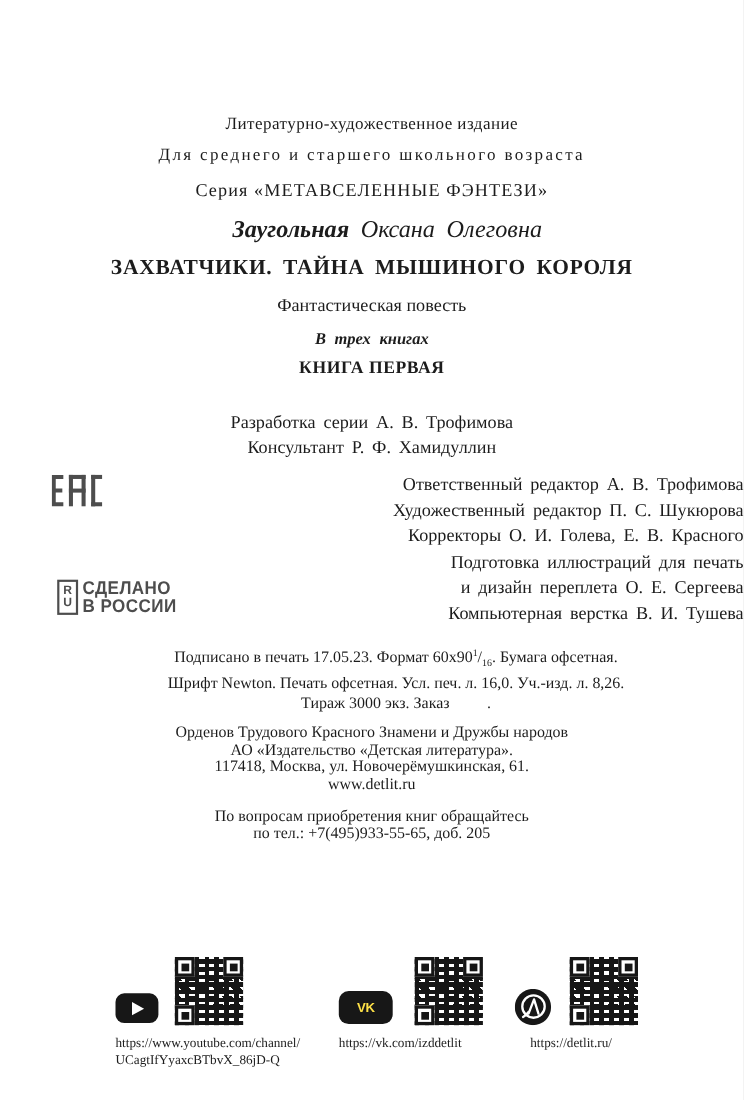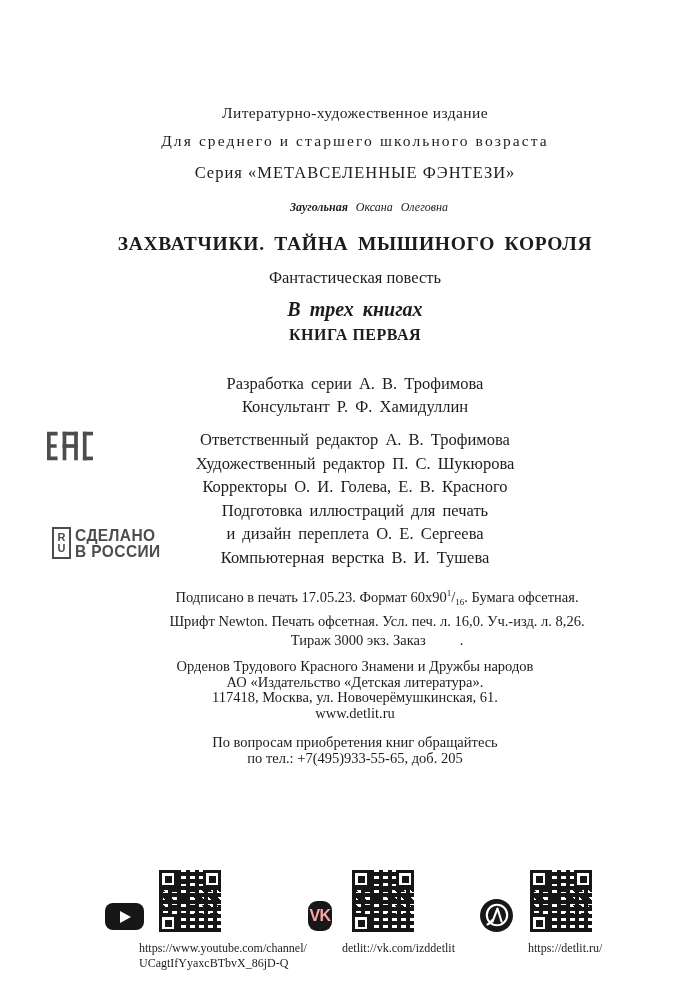--- a/index.html
+++ b/index.html
@@ -1,32 +1,32 @@
 <!DOCTYPE html>
 <html><head>
 <meta charset="utf-8">
 <style>
   html,body{margin:0;padding:0;background:#e8e8e8;}
   .page{
     position:relative;width:676px;height:1000px;margin:0 auto;background:#ffffff;
     font-family:"Liberation Serif", serif;color:#1c1c1c;overflow:hidden;
   }
   .col{position:absolute;left:0;right:0;top:103px;text-align:center;}
-  .ln{white-space:nowrap;margin-left:34px;}
+  .ln{white-space:nowrap;}
   .edition-type{font-size:15.5px;line-height:19px;letter-spacing:.4px;}
   .audience{font-size:15.5px;line-height:19px;letter-spacing:2.1px;margin-top:9px;}
   .series{font-size:16.5px;line-height:21px;letter-spacing:1px;margin-top:12px;}
-  .author{font-size:12px;line-height:23px;font-style:italic;word-spacing:5px;margin-top:13px;padding-left:28px;}
+  .author{font-size:22px;line-height:23px;font-style:italic;word-spacing:5px;margin-top:13px;padding-left:28px;}
   .author b{font-weight:bold;}
   .title{font-size:19.5px;line-height:25px;font-weight:bold;letter-spacing:.7px;word-spacing:4px;margin-top:12px;}
   .subtitle{font-size:16.5px;line-height:21px;margin-top:11px;text-align:center;}
-  .setline{font-size:20px;line-height:21px;font-weight:bold;font-style:italic;word-spacing:4px;margin-top:11px;}
+  .setline{font-size:15px;line-height:21px;font-weight:bold;font-style:italic;word-spacing:4px;margin-top:11px;}
   .bookline{font-size:16px;line-height:20px;font-weight:bold;letter-spacing:.5px;margin-top:5px;}
   .staff-top{margin-top:27px;}
-  .staff-main{margin-top:10px;}
+  .staff-main{margin-top:10px;text-align:right;}
   .credit{font-size:16.5px;line-height:23px;word-spacing:3px;}
   .credit .nm{}
   .staff-main .credit{line-height:23.5px;}
   .printinfo{margin-top:15px;font-size:14.5px;line-height:19px;padding-left:44px;}
   .printinfo sup{font-size:9px;vertical-align:6px;}
   .printinfo sub{font-size:9px;vertical-align:-3px;}
   .order-gap{display:inline-block;width:34px;}
   .publisher{margin-top:9px;font-size:14.5px;line-height:15.5px;}
   .contact{margin-top:13px;font-size:14.5px;line-height:16px;}
 
@@ -52,23 +52,23 @@
       repeating-linear-gradient(45deg,#ffffff 0 5px,transparent 5px 11px),
       repeating-linear-gradient(0deg,#161616 0 3px,#ffffff 3px 8px);}
   .qf{position:absolute;width:12px;height:12px;background:#ffffff;border:3px solid #161616;}
   .qf::after{content:"";position:absolute;inset:2.5px;background:#161616;}
   .qf.tl{top:0;left:0;} .qf.tr{top:0;right:0;} .qf.bl{bottom:0;left:0;}
   .social-url{font-size:12px;line-height:15px;margin-top:9px;text-align:left;}
   .yt-badge{width:39px;height:27px;background:#171717;border-radius:8px;display:flex;
     align-items:center;justify-content:center;margin-right:15px;margin-bottom:2px;}
   .yt-play{width:0;height:0;border-left:11px solid #ffffff;border-top:6.5px solid transparent;
     border-bottom:6.5px solid transparent;margin-left:2px;}
-  .vk-badge{width:24px;height:30px;background:#171717;border-radius:9px;display:flex;
+  .vk-badge{width:49px;height:30px;background:#171717;border-radius:9px;display:flex;
     align-items:center;justify-content:center;margin-right:20px;margin-bottom:1px;
-    font-family:"Liberation Sans",sans-serif;font-weight:bold;font-size:16px;color:#fca5a5;
+    font-family:"Liberation Sans",sans-serif;font-weight:bold;font-size:12px;color:#fde047;
     letter-spacing:-.5px;}
   .dl-badge{width:33px;height:33px;margin-right:17px;}
   .dl-badge svg{display:block;width:100%;height:100%;}
 </style>
 </head>
 <body>
 
 <div class="page">
 
   <div class="col">
@@ -158,25 +158,25 @@
   <div class="social" style="left:308px;">
     <div class="social-row">
       <div class="vk-badge">VK</div>
       <div class="qr">
           <div class="qf tl"></div>
           <div class="qf tr"></div>
           <div class="qf bl"></div>
         </div>
     </div>
     <div class="social-url">
-      <div class="ln">detlit://vk.com/izddetlit</div>
+      <div class="ln">https://vk.com/izddetlit</div>
     </div>
   </div>
 
-  <div class="social" style="left:480px;">
+  <div class="social" style="left:468px;">
     <div class="social-row">
       <div class="dl-badge">
         <svg viewBox="0 0 33 33" xmlns="http://www.w3.org/2000/svg">
           <circle cx="16.5" cy="16.5" r="16.5" fill="#171717"></circle>
           <circle cx="17" cy="16" r="10.2" fill="none" stroke="#ffffff" stroke-width="2.1"></circle>
           <path d="M12.5 22.5 L17.5 9.5 L21.5 22.5" fill="none" stroke="#ffffff" stroke-width="2.1" stroke-linecap="round" stroke-linejoin="round"></path>
           <path d="M7.5 25.5 C9.5 24.5 11 23 12.5 21" fill="none" stroke="#ffffff" stroke-width="2.1" stroke-linecap="round"></path>
         </svg>
       </div>
       <div class="qr">

